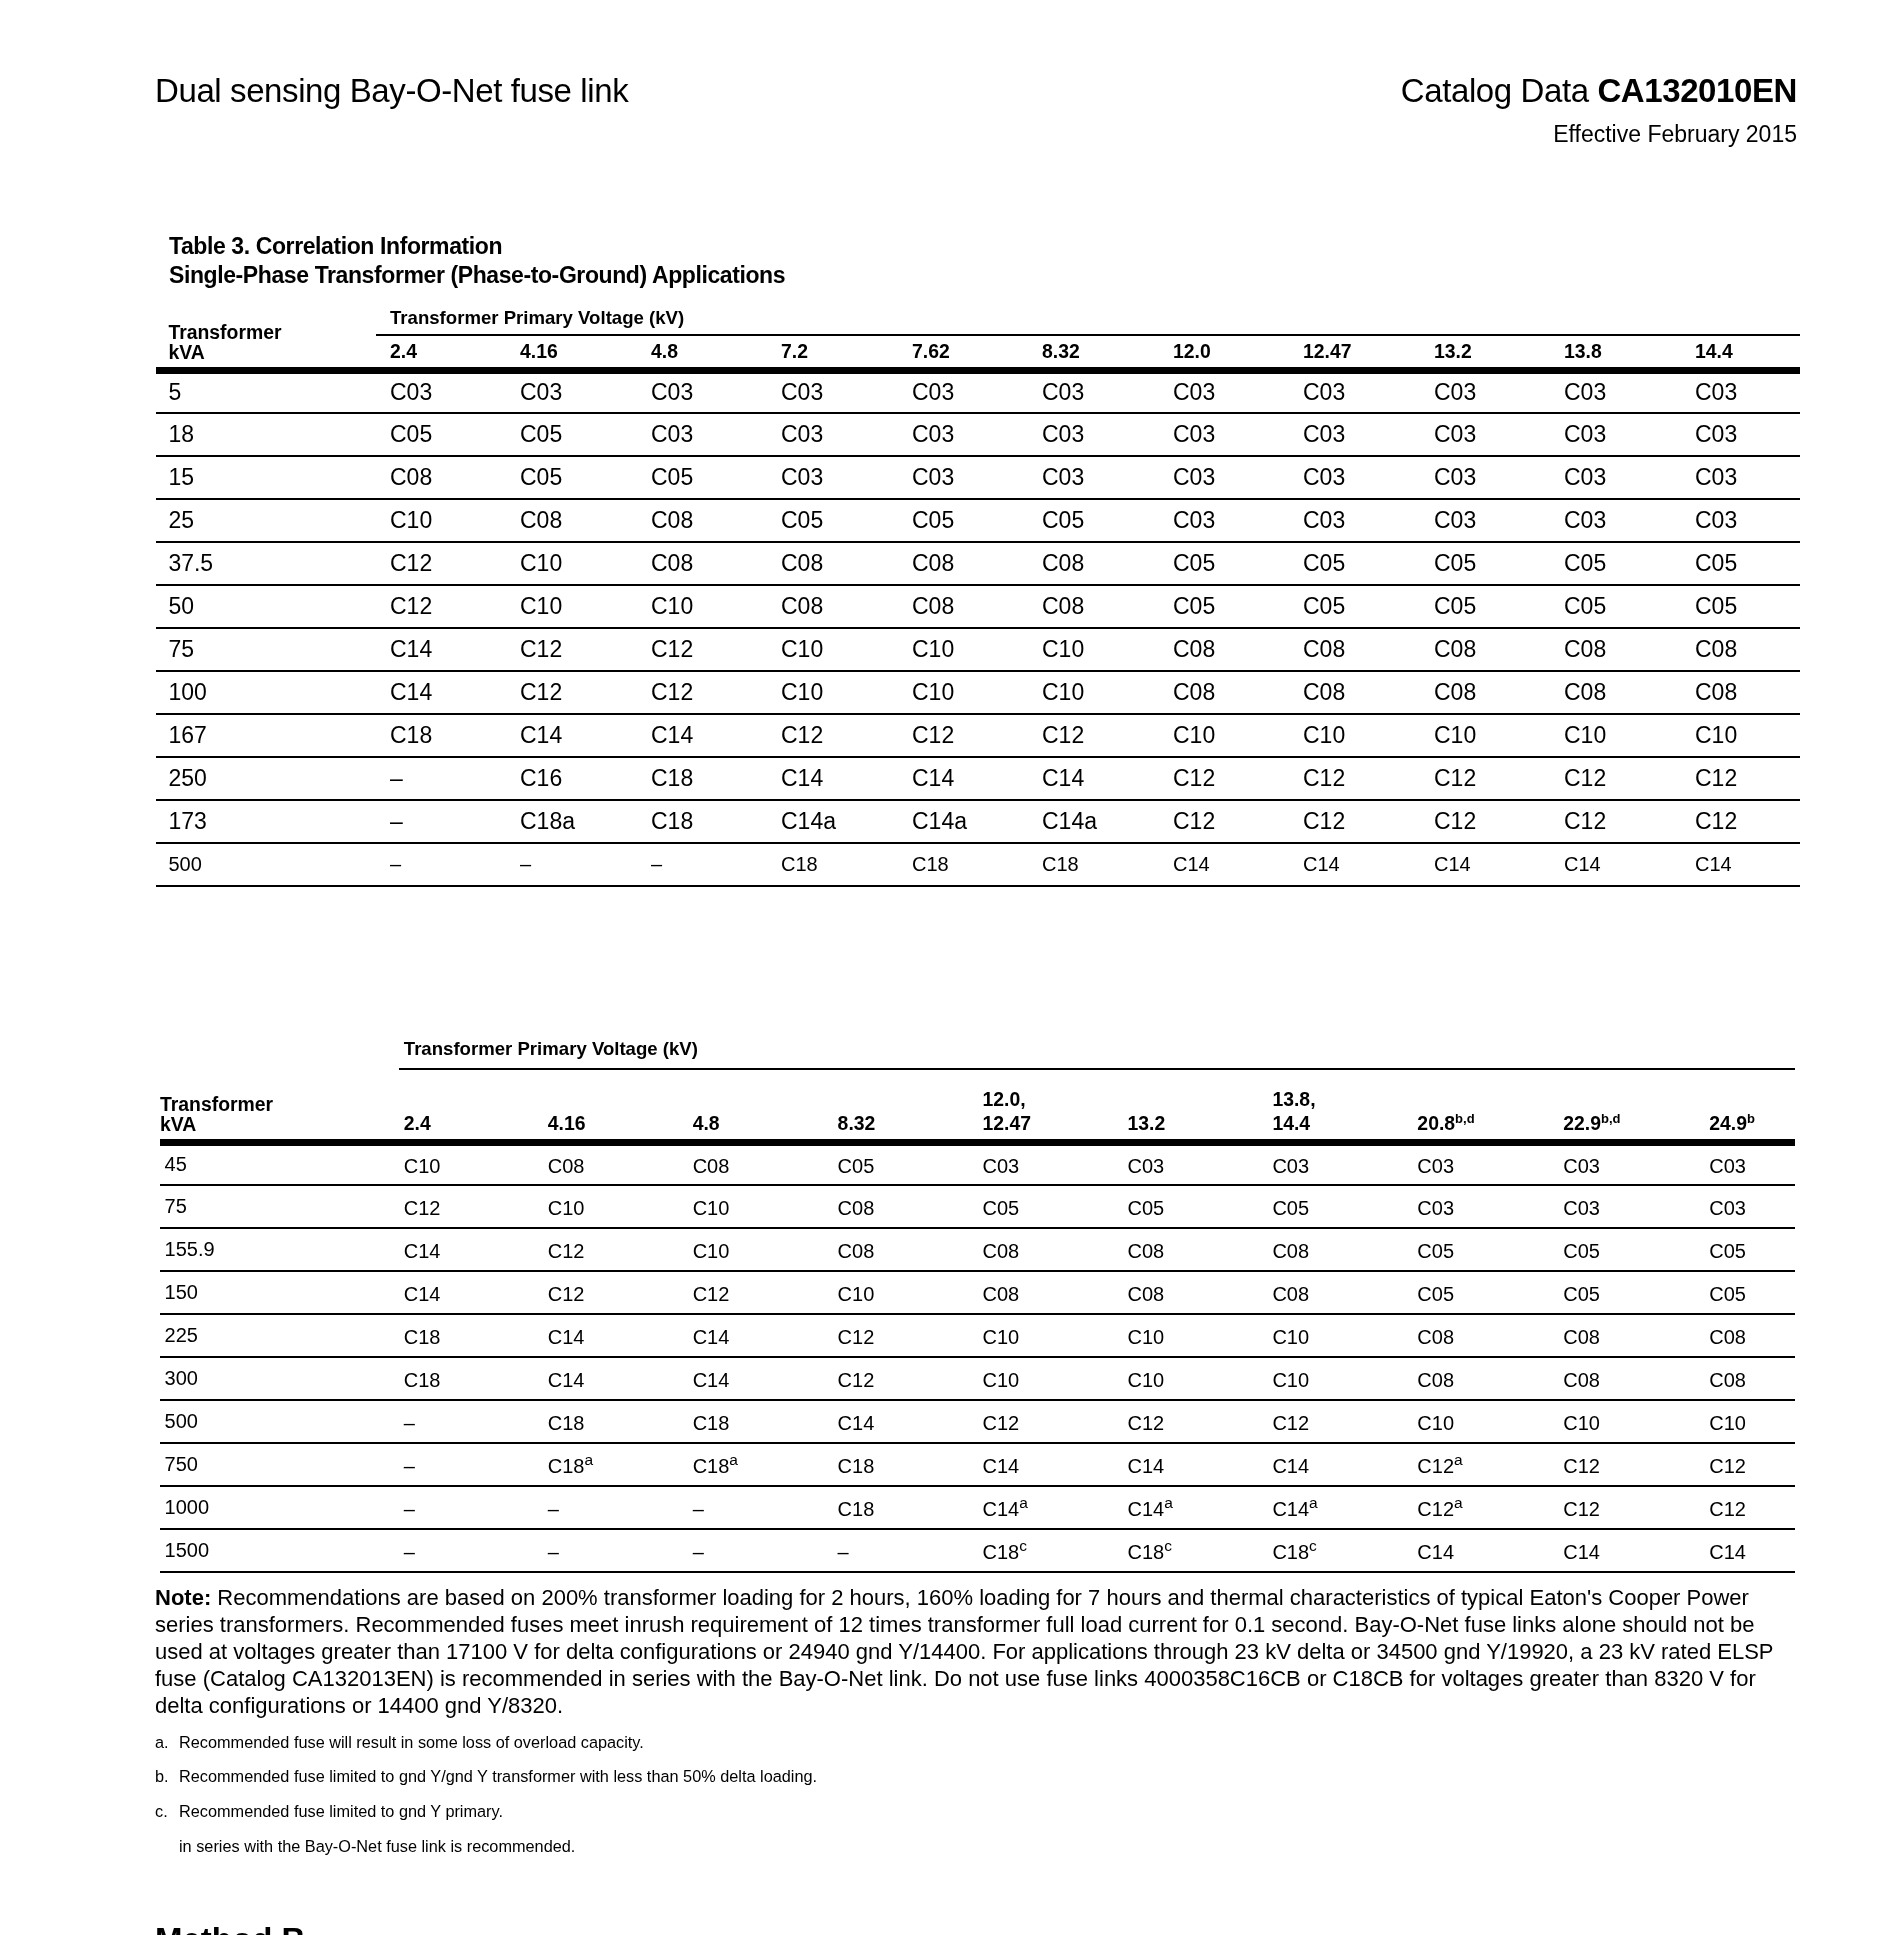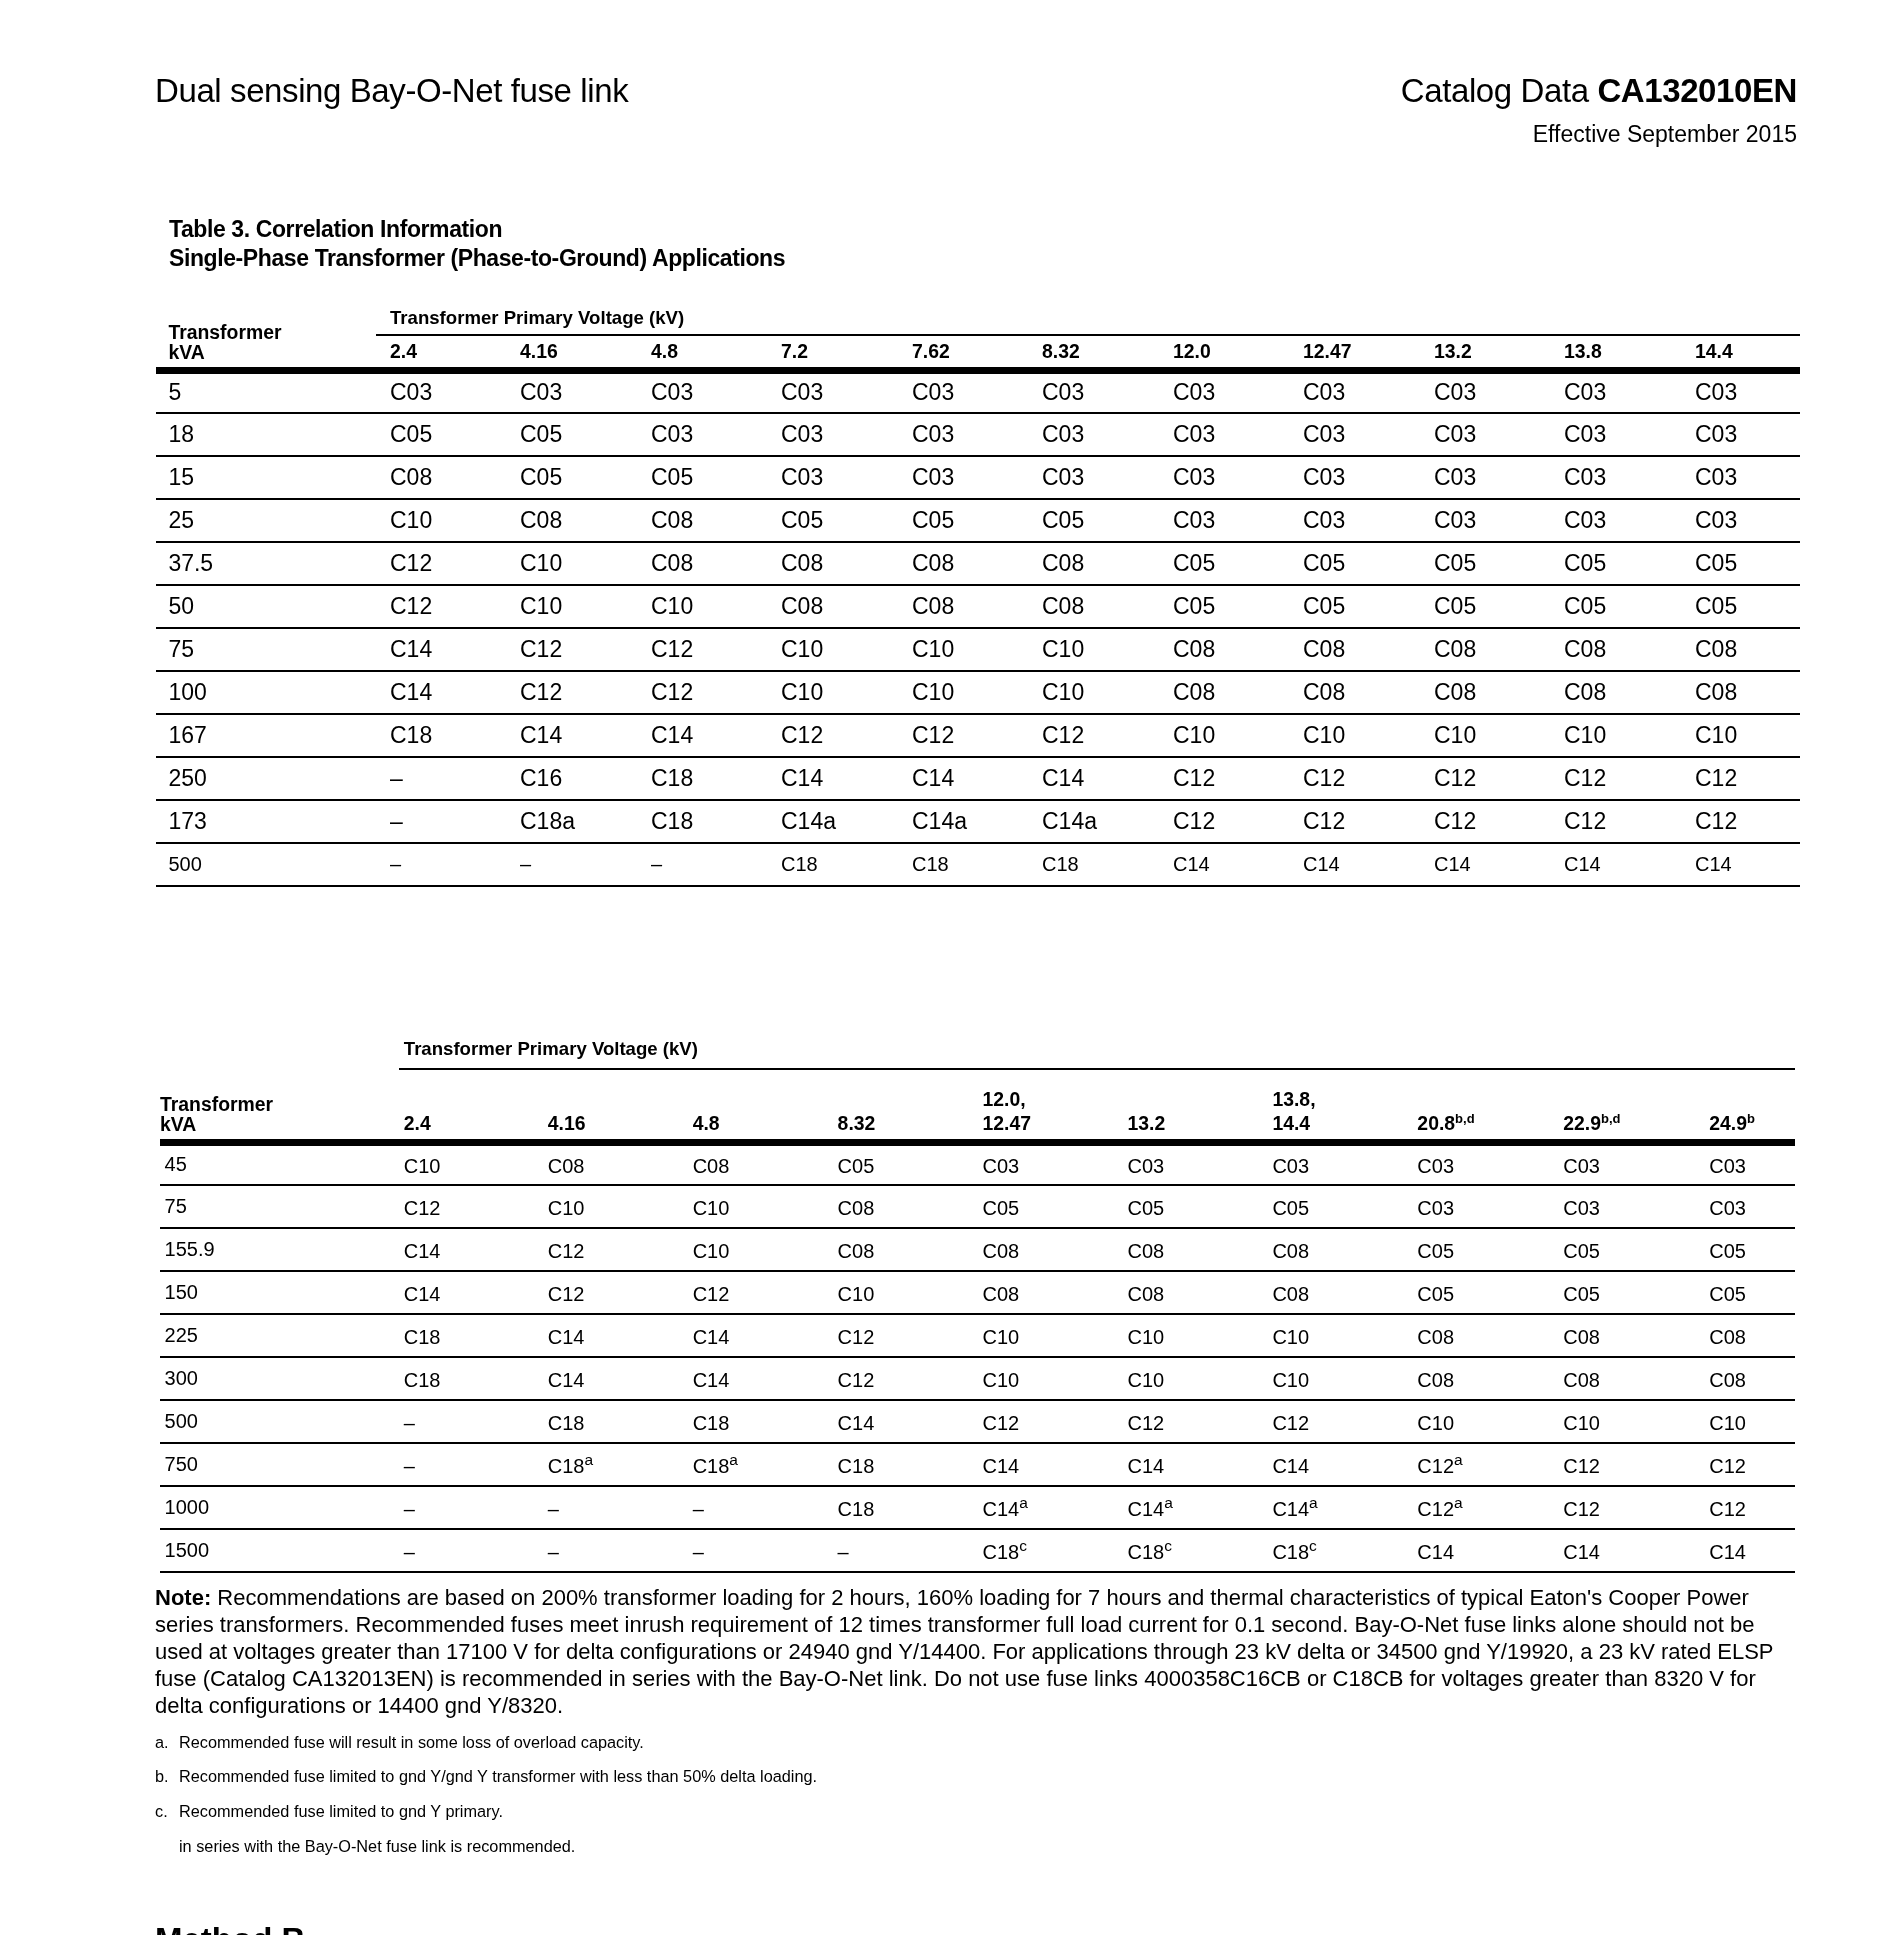--- a/index.html
+++ b/index.html
@@ -32,23 +32,23 @@
   .fn .lbl { display: inline-block; width: 24px; }
   .fn .ind { padding-left: 24px; }
 
   .h-method { left: 155px; top: 1921px; font-size: 33px; font-weight: bold; }
 </style>
 </head>
 <body>
 
 <div class="abs hdr-left">Dual sensing Bay-O-Net fuse link</div>
 <div class="abs hdr-right"><span>Catalog Data </span><b>CA132010EN</b></div>
-<div class="abs hdr-eff">Effective September 2015</div>
-
-<div class="abs tcap" style="top:215px;">
+<div class="abs hdr-eff">Effective February 2015</div>
+
+<div class="abs tcap" style="top:232px;">
   <div>Table 3.  Correlation Information</div>
   <div>Single-Phase Transformer (Phase-to-Ground) Applications</div>
 </div>
 
 <table class="ct" id="t3" style="left:156px; top:302px; width:1638px;">
   <colgroup>
     <col style="width:220px">
     <col style="width:130px">
       <col style="width:131px">
       <col style="width:130px">

